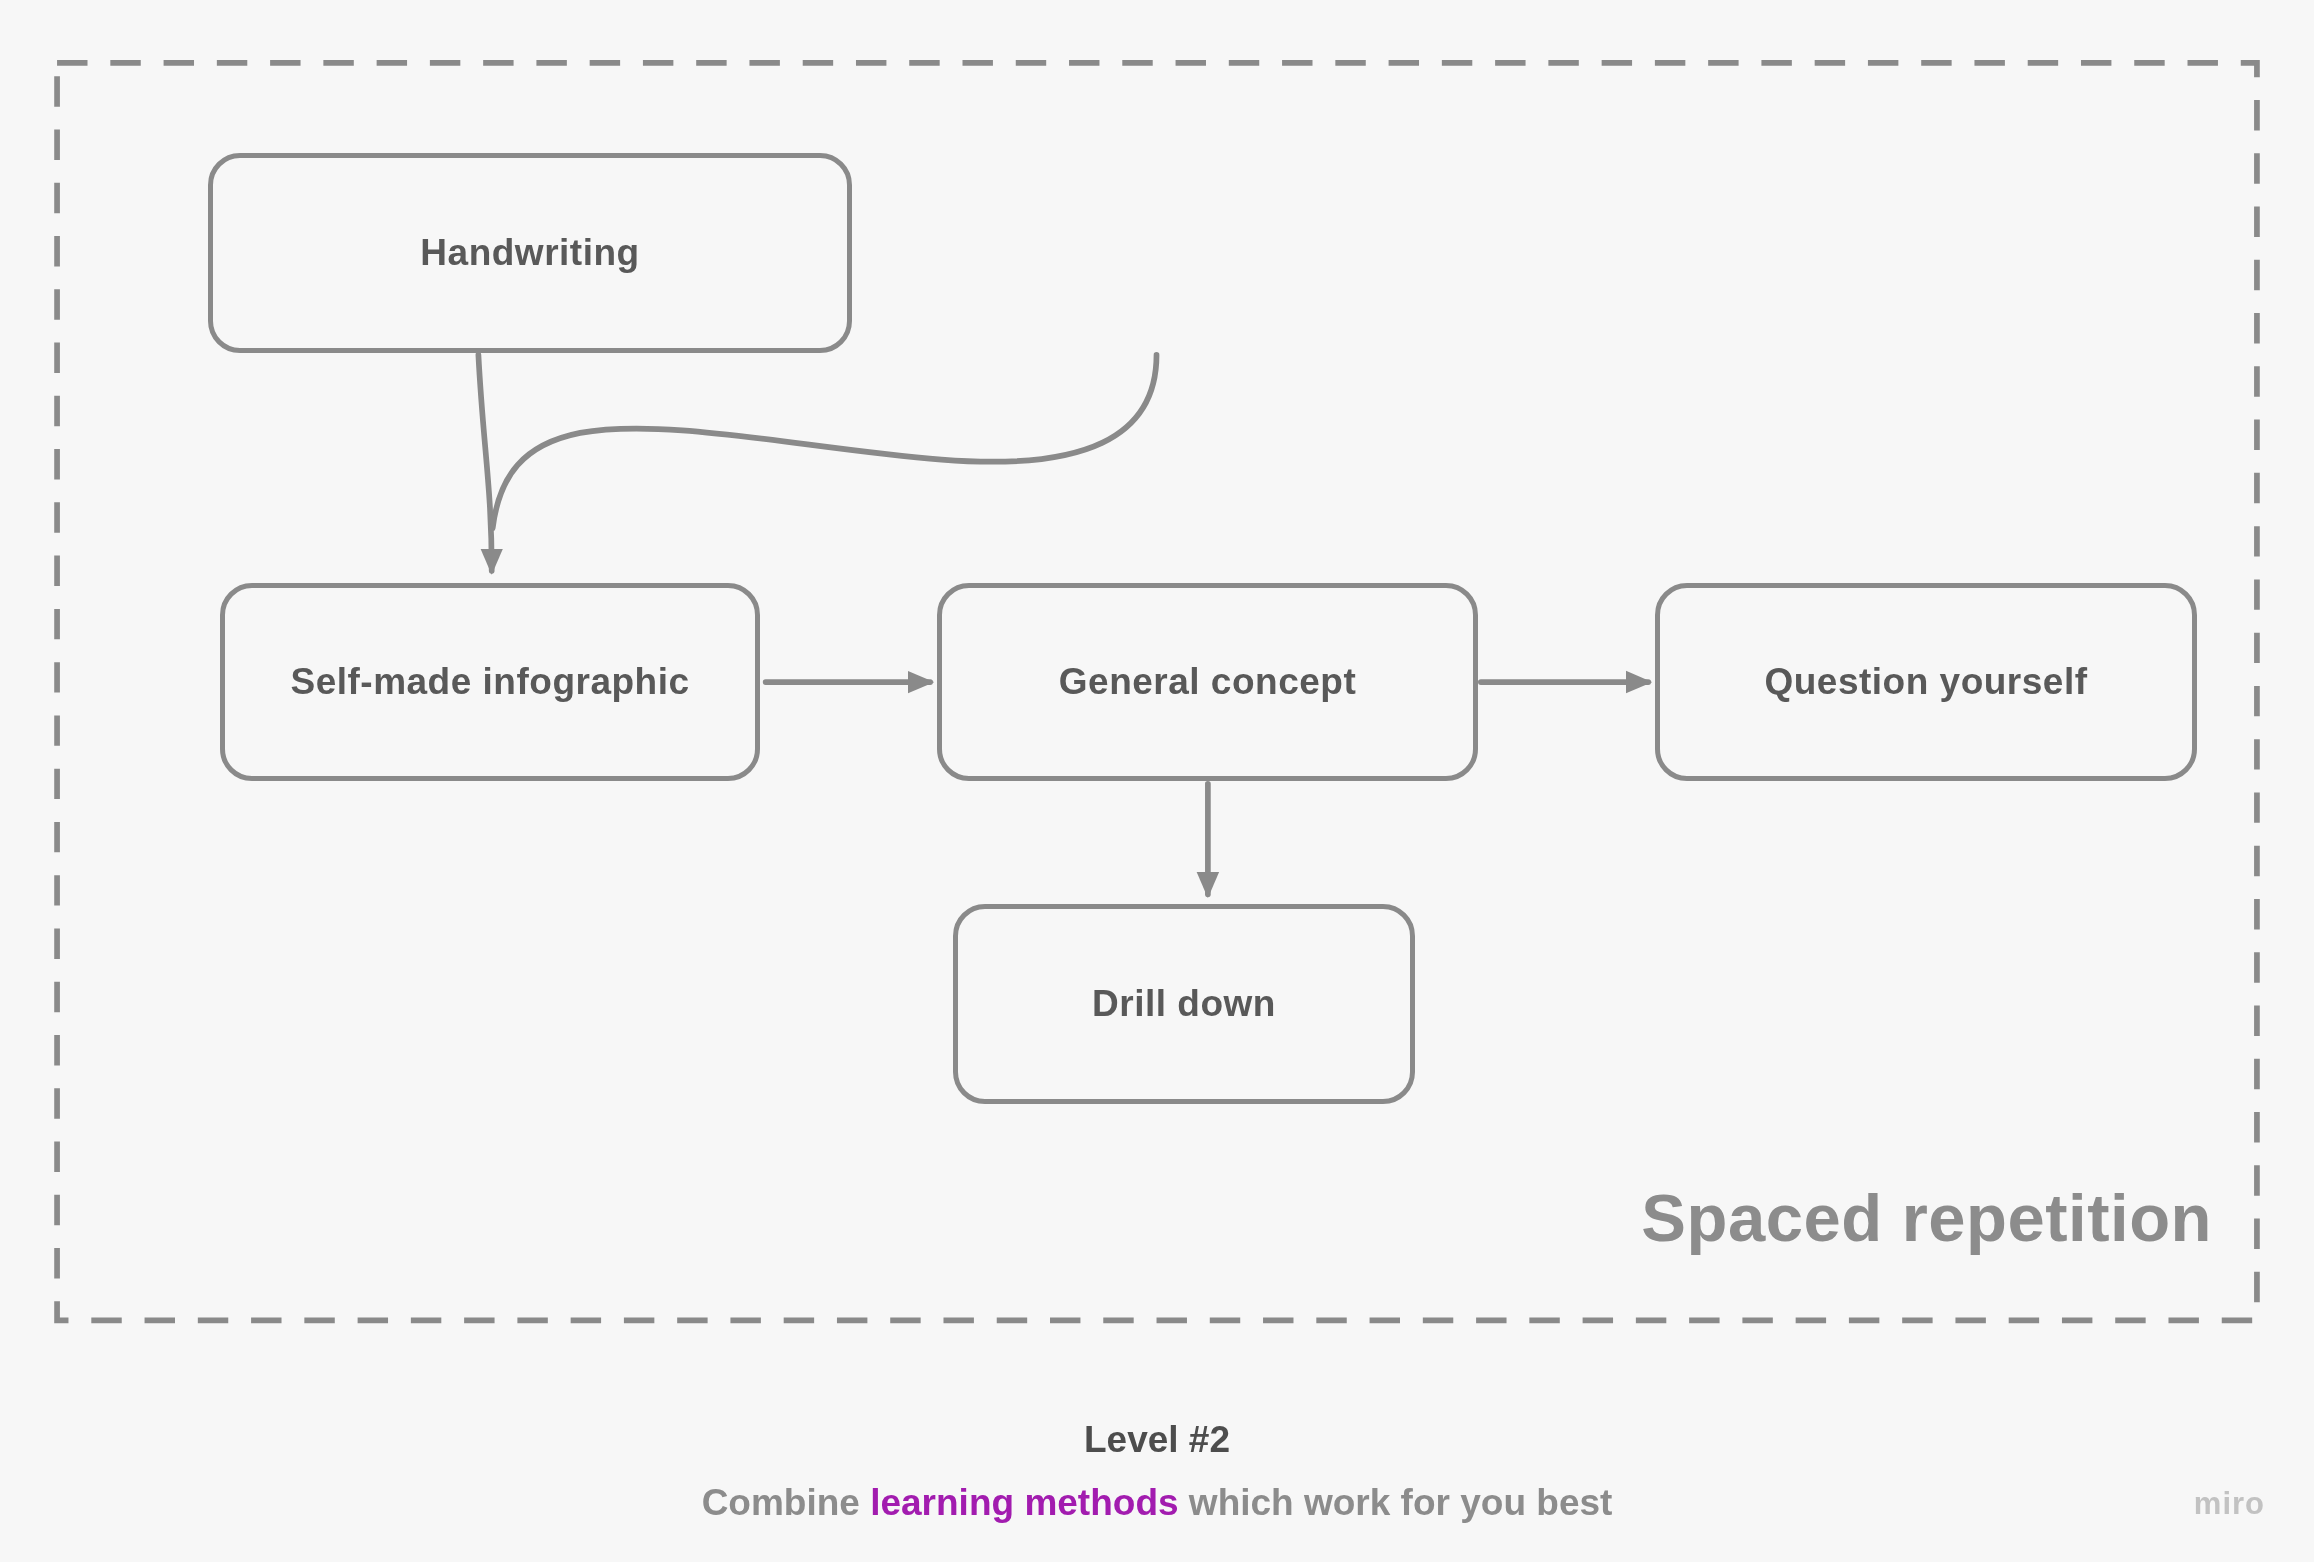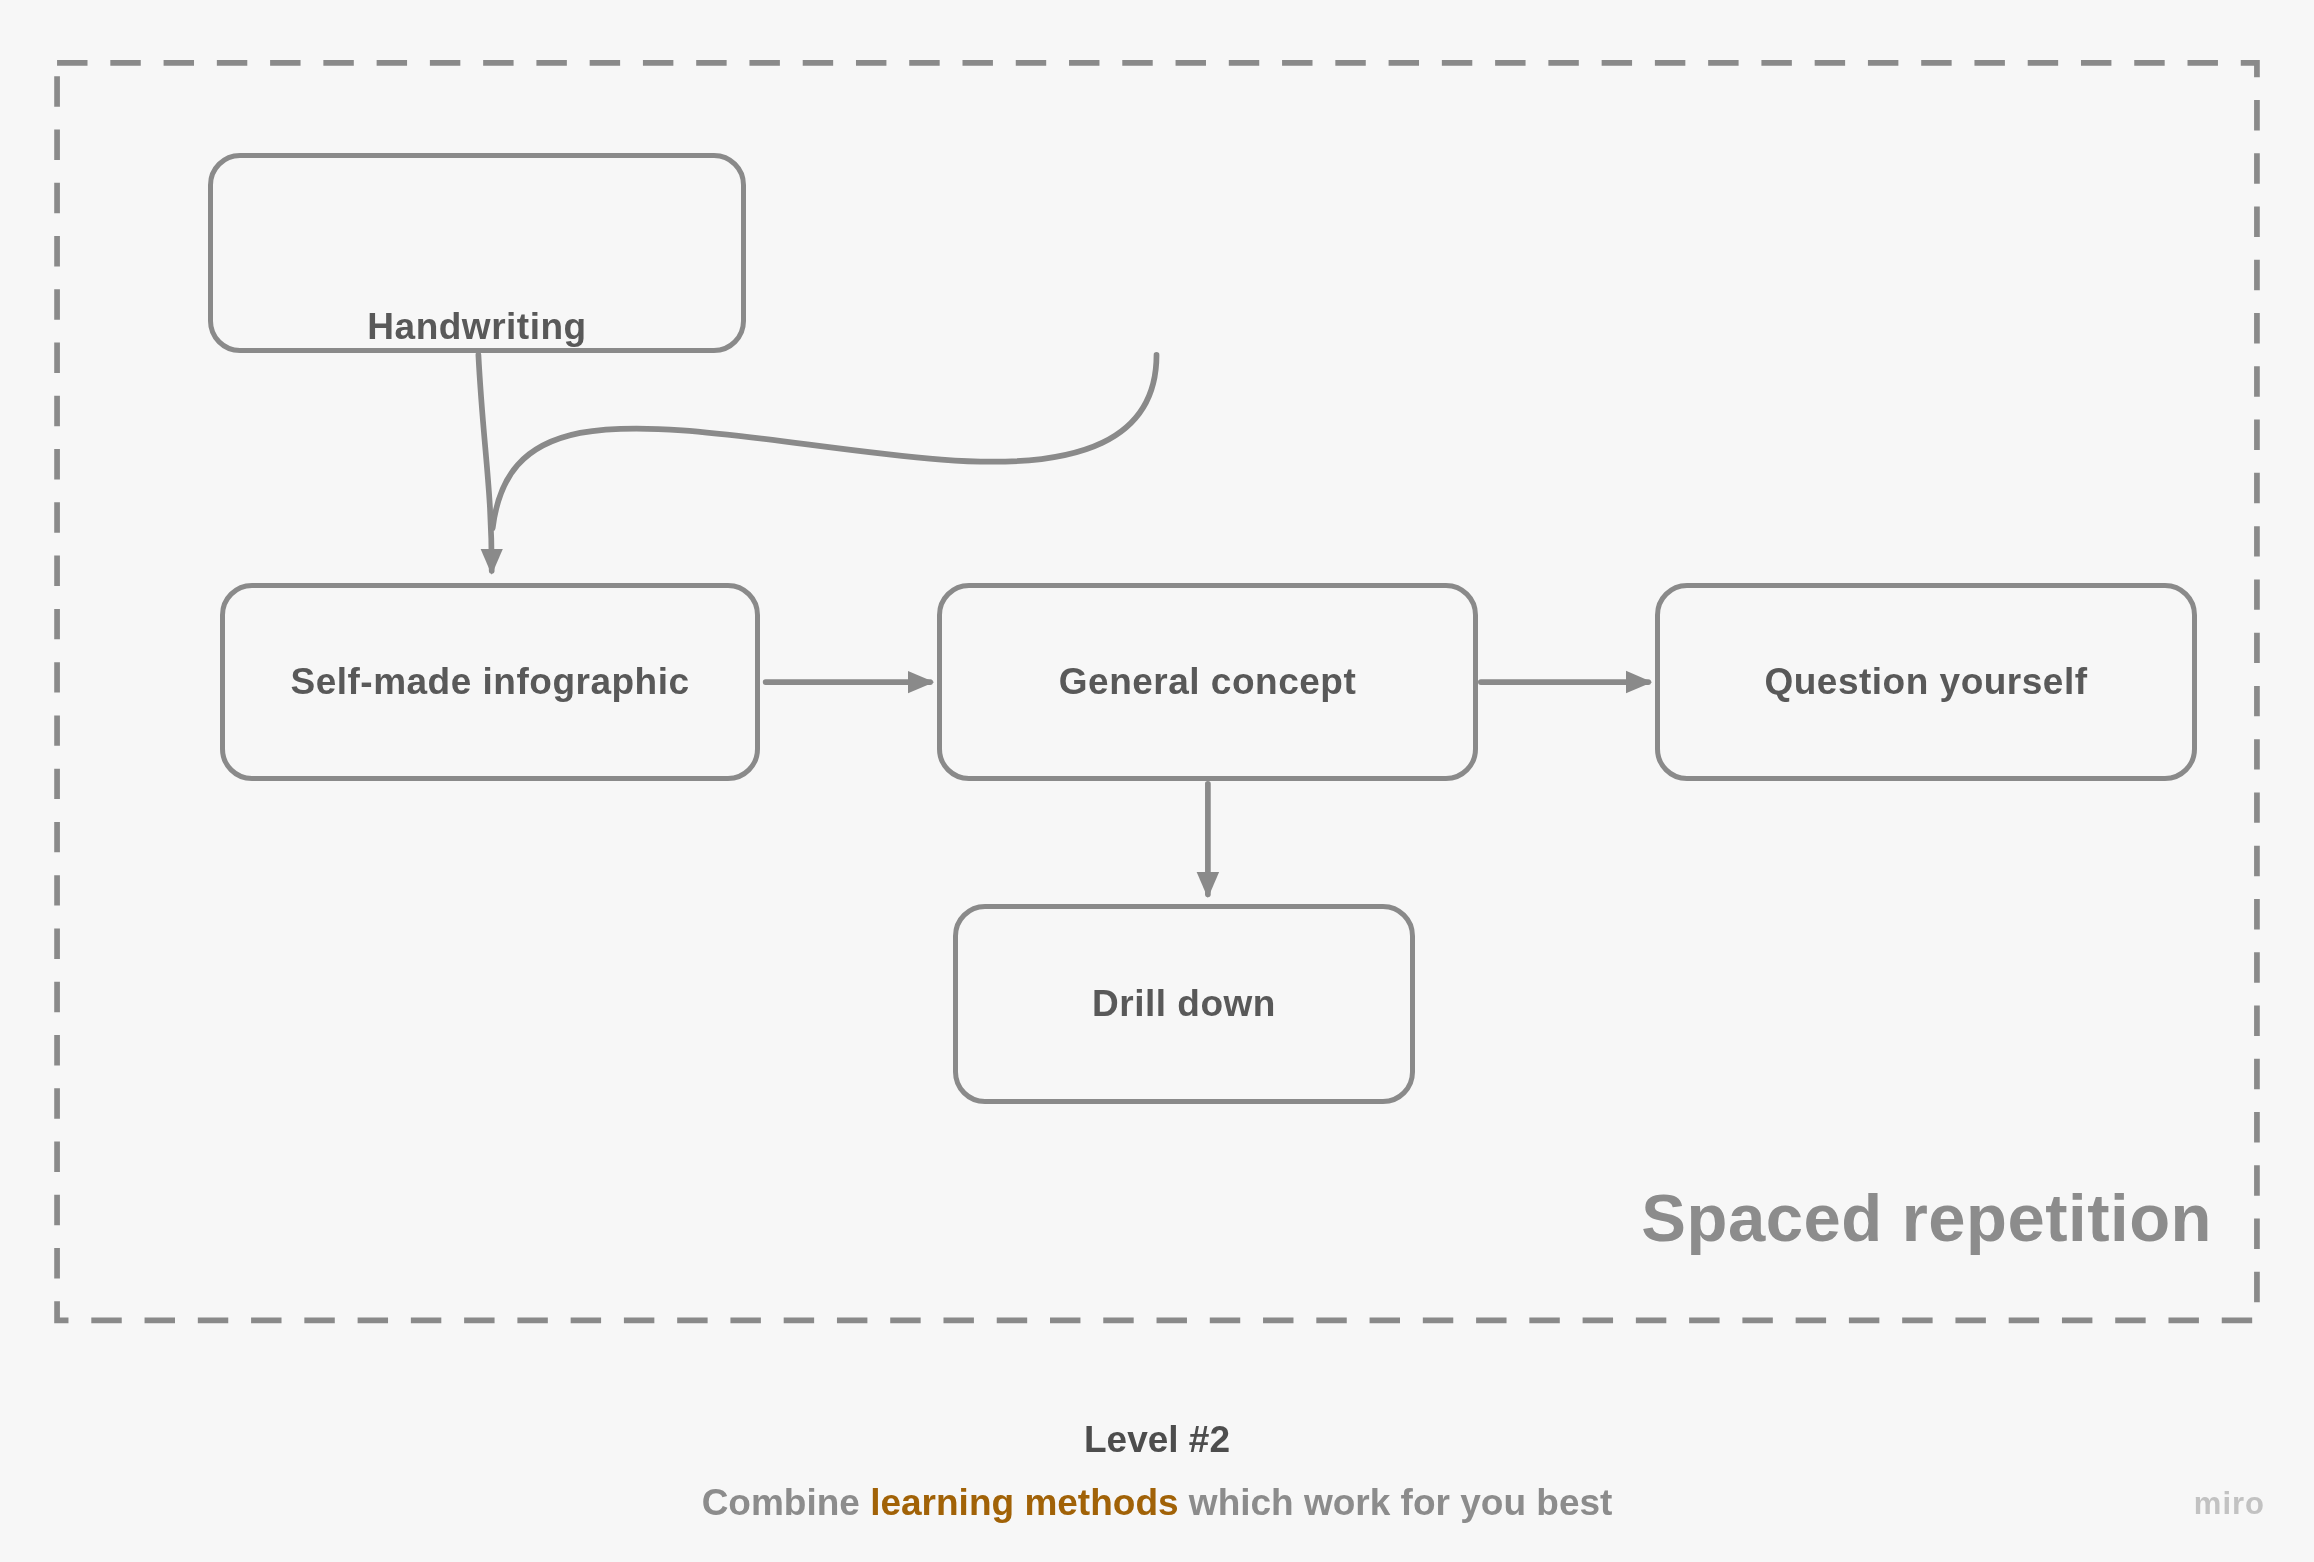--- a/index.html
+++ b/index.html
@@ -32,21 +32,21 @@
     justify-content: center;
     box-sizing: border-box;
   }
   .node-label {
     font-size: 37px;
     font-weight: bold;
     color: #595959;
     letter-spacing: 0.5px;
     text-align: center;
   }
-  #node-handwriting        { left: 208px;  top: 153px; width: 538px; height: 200px; align-items: flex-end; }
+  #node-handwriting        { left: 208px;  top: 153px; width: 644px; height: 200px; }
   #node-doodles            { left: 887px;  top: 153px; width: 539px; height: 200px; }
   #node-infographic        { left: 220px;  top: 583px; width: 540px; height: 198px; }
   #node-general-concept    { left: 937px;  top: 583px; width: 541px; height: 198px; }
   #node-question-yourself  { left: 1655px; top: 583px; width: 542px; height: 198px; }
   #node-drill-down         { left: 937px;  top: 904px; width: 462px; height: 200px; margin-left: 16px; }
 
   .frame-title {
     position: absolute;
     right: 102px;
     top: 1179px;
@@ -68,21 +68,21 @@
     font-weight: bold;
     color: #4d4d4d;
     margin-bottom: 21px;
   }
   .caption-line2 {
     font-size: 37px;
     font-weight: bold;
     color: #8c8c8c;
   }
   .caption-highlight {
-    color: #a16207;
+    color: #a21caf;
   }
   .watermark {
     position: absolute;
     right: 49px;
     top: 1486px;
     font-size: 31px;
     font-weight: 600;
     color: #c2c2c2;
     letter-spacing: 1px;
   }

